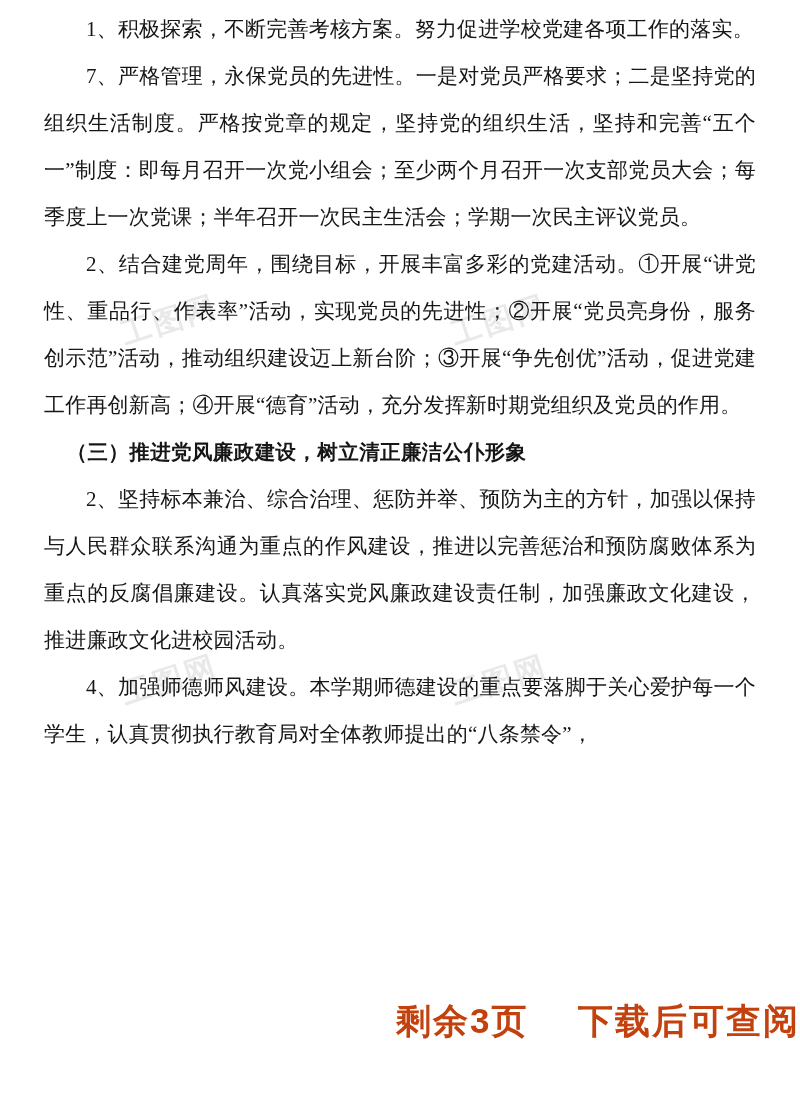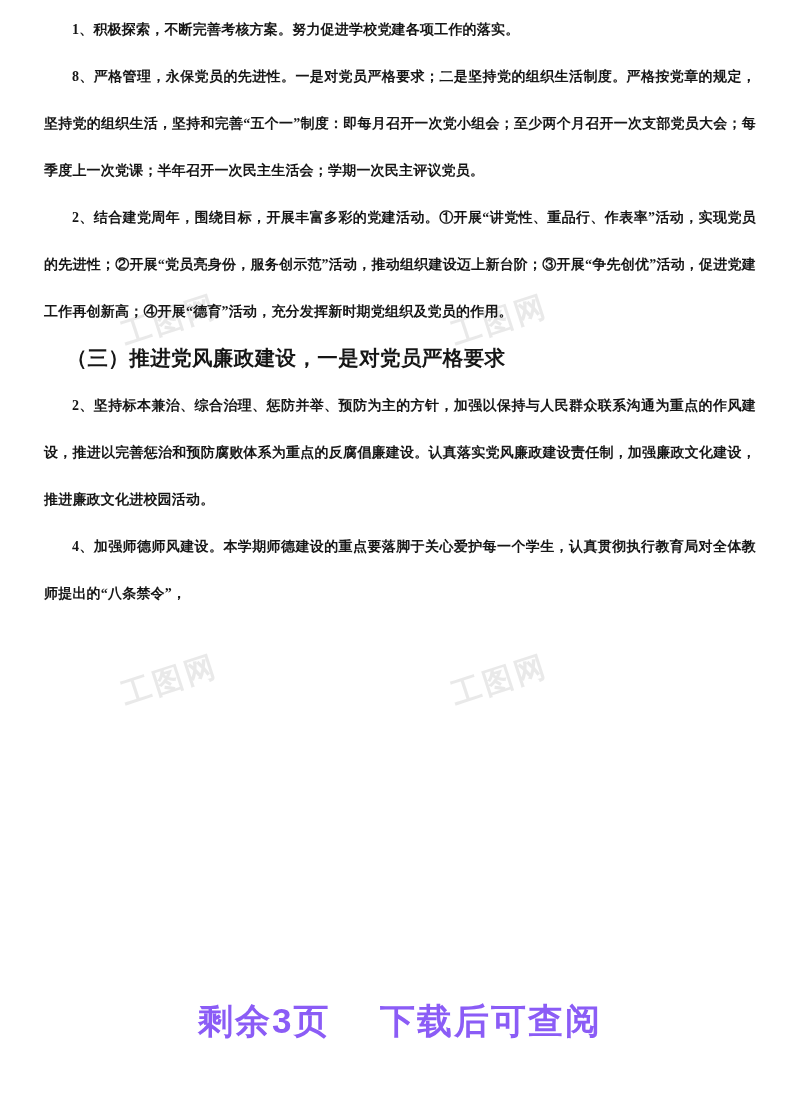--- a/index.html
+++ b/index.html
@@ -21,28 +21,27 @@
     height: 1098px;
     box-sizing: border-box;
     padding: 6px 44px 0 44px;
   }
   .doc-body {
     position: relative;
     z-index: 3;
   }
   p.para {
     margin: 0 0 0 0;
-    font-size: 14px;
+    font-size: 21px;
     line-height: 47px;
     text-align: justify;
     text-justify: inter-ideograph;
     text-indent: 2em;
     letter-spacing: 0.2px;
     white-space: pre-wrap;
-    font-weight: bold;
   }
   p.heading {
     margin: 0;
     font-size: 20.5px;
     line-height: 47px;
     text-indent: 1.1em;
     font-weight: bold;
     letter-spacing: 0.4px;
   }
   .watermark-layer {
@@ -60,25 +59,25 @@
     letter-spacing: 3px;
     white-space: nowrap;
     transform: rotate(-18deg);
     transform-origin: center;
   }
   .footer-note {
     position: absolute;
     left: 0;
     right: 0;
     top: 998px;
-    text-align: center;
+    text-align: right;
     font-family: "Liberation Sans", sans-serif;
     font-size: 35px;
     font-weight: bold;
-    color: #8b5cf6;
+    color: #c2410c;
     letter-spacing: 2px;
     z-index: 4;
   }
   .footer-note .gap {
     display: inline-block;
     width: 26px;
   }
 </style>
 </head>
 <body>
@@ -87,23 +86,23 @@
 
   <div class="watermark-layer">
     <div class="wm" style="left:120px; top:300px;">工图网</div>
     <div class="wm" style="left:450px; top:300px;">工图网</div>
     <div class="wm" style="left:120px; top:660px;">工图网</div>
     <div class="wm" style="left:450px; top:660px;">工图网</div>
   </div>
 
   <div class="doc-body">
     <p class="para">1、积极探索，不断完善考核方案。努力促进学校党建各项工作的落实。</p>
-    <p class="para">8、严格管理，永保党员的先进性。一是对党员严格要求；二是坚持党的组织生活制度。严格按党章的规定，坚持党的组织生活，坚持和完善“五个一”制度：即每月召开一次党小组会；至少两个月召开一次支部党员大会；每季度上一次党课；半年召开一次民主生活会；学期一次民主评议党员。</p>
+    <p class="para">7、严格管理，永保党员的先进性。一是对党员严格要求；二是坚持党的组织生活制度。严格按党章的规定，坚持党的组织生活，坚持和完善“五个一”制度：即每月召开一次党小组会；至少两个月召开一次支部党员大会；每季度上一次党课；半年召开一次民主生活会；学期一次民主评议党员。</p>
     <p class="para">2、结合建党周年，围绕目标，开展丰富多彩的党建活动。①开展“讲党性、重品行、作表率”活动，实现党员的先进性；②开展“党员亮身份，服务创示范”活动，推动组织建设迈上新台阶；③开展“争先创优”活动，促进党建工作再创新高；④开展“德育”活动，充分发挥新时期党组织及党员的作用。</p>
-    <p class="heading">（三）推进党风廉政建设，一是对党员严格要求</p>
+    <p class="heading">（三）推进党风廉政建设，树立清正廉洁公仆形象</p>
     <p class="para">2、坚持标本兼治、综合治理、惩防并举、预防为主的方针，加强以保持与人民群众联系沟通为重点的作风建设，推进以完善惩治和预防腐败体系为重点的反腐倡廉建设。认真落实党风廉政建设责任制，加强廉政文化建设，推进廉政文化进校园活动。</p>
     <p class="para">4、加强师德师风建设。本学期师德建设的重点要落脚于关心爱护每一个学生，认真贯彻执行教育局对全体教师提出的“八条禁令”，</p>
   </div>
 
   <div class="footer-note">
     <span>剩余3页</span>
     <span class="gap"></span>
     <span>下载后可查阅</span>
   </div>
 

